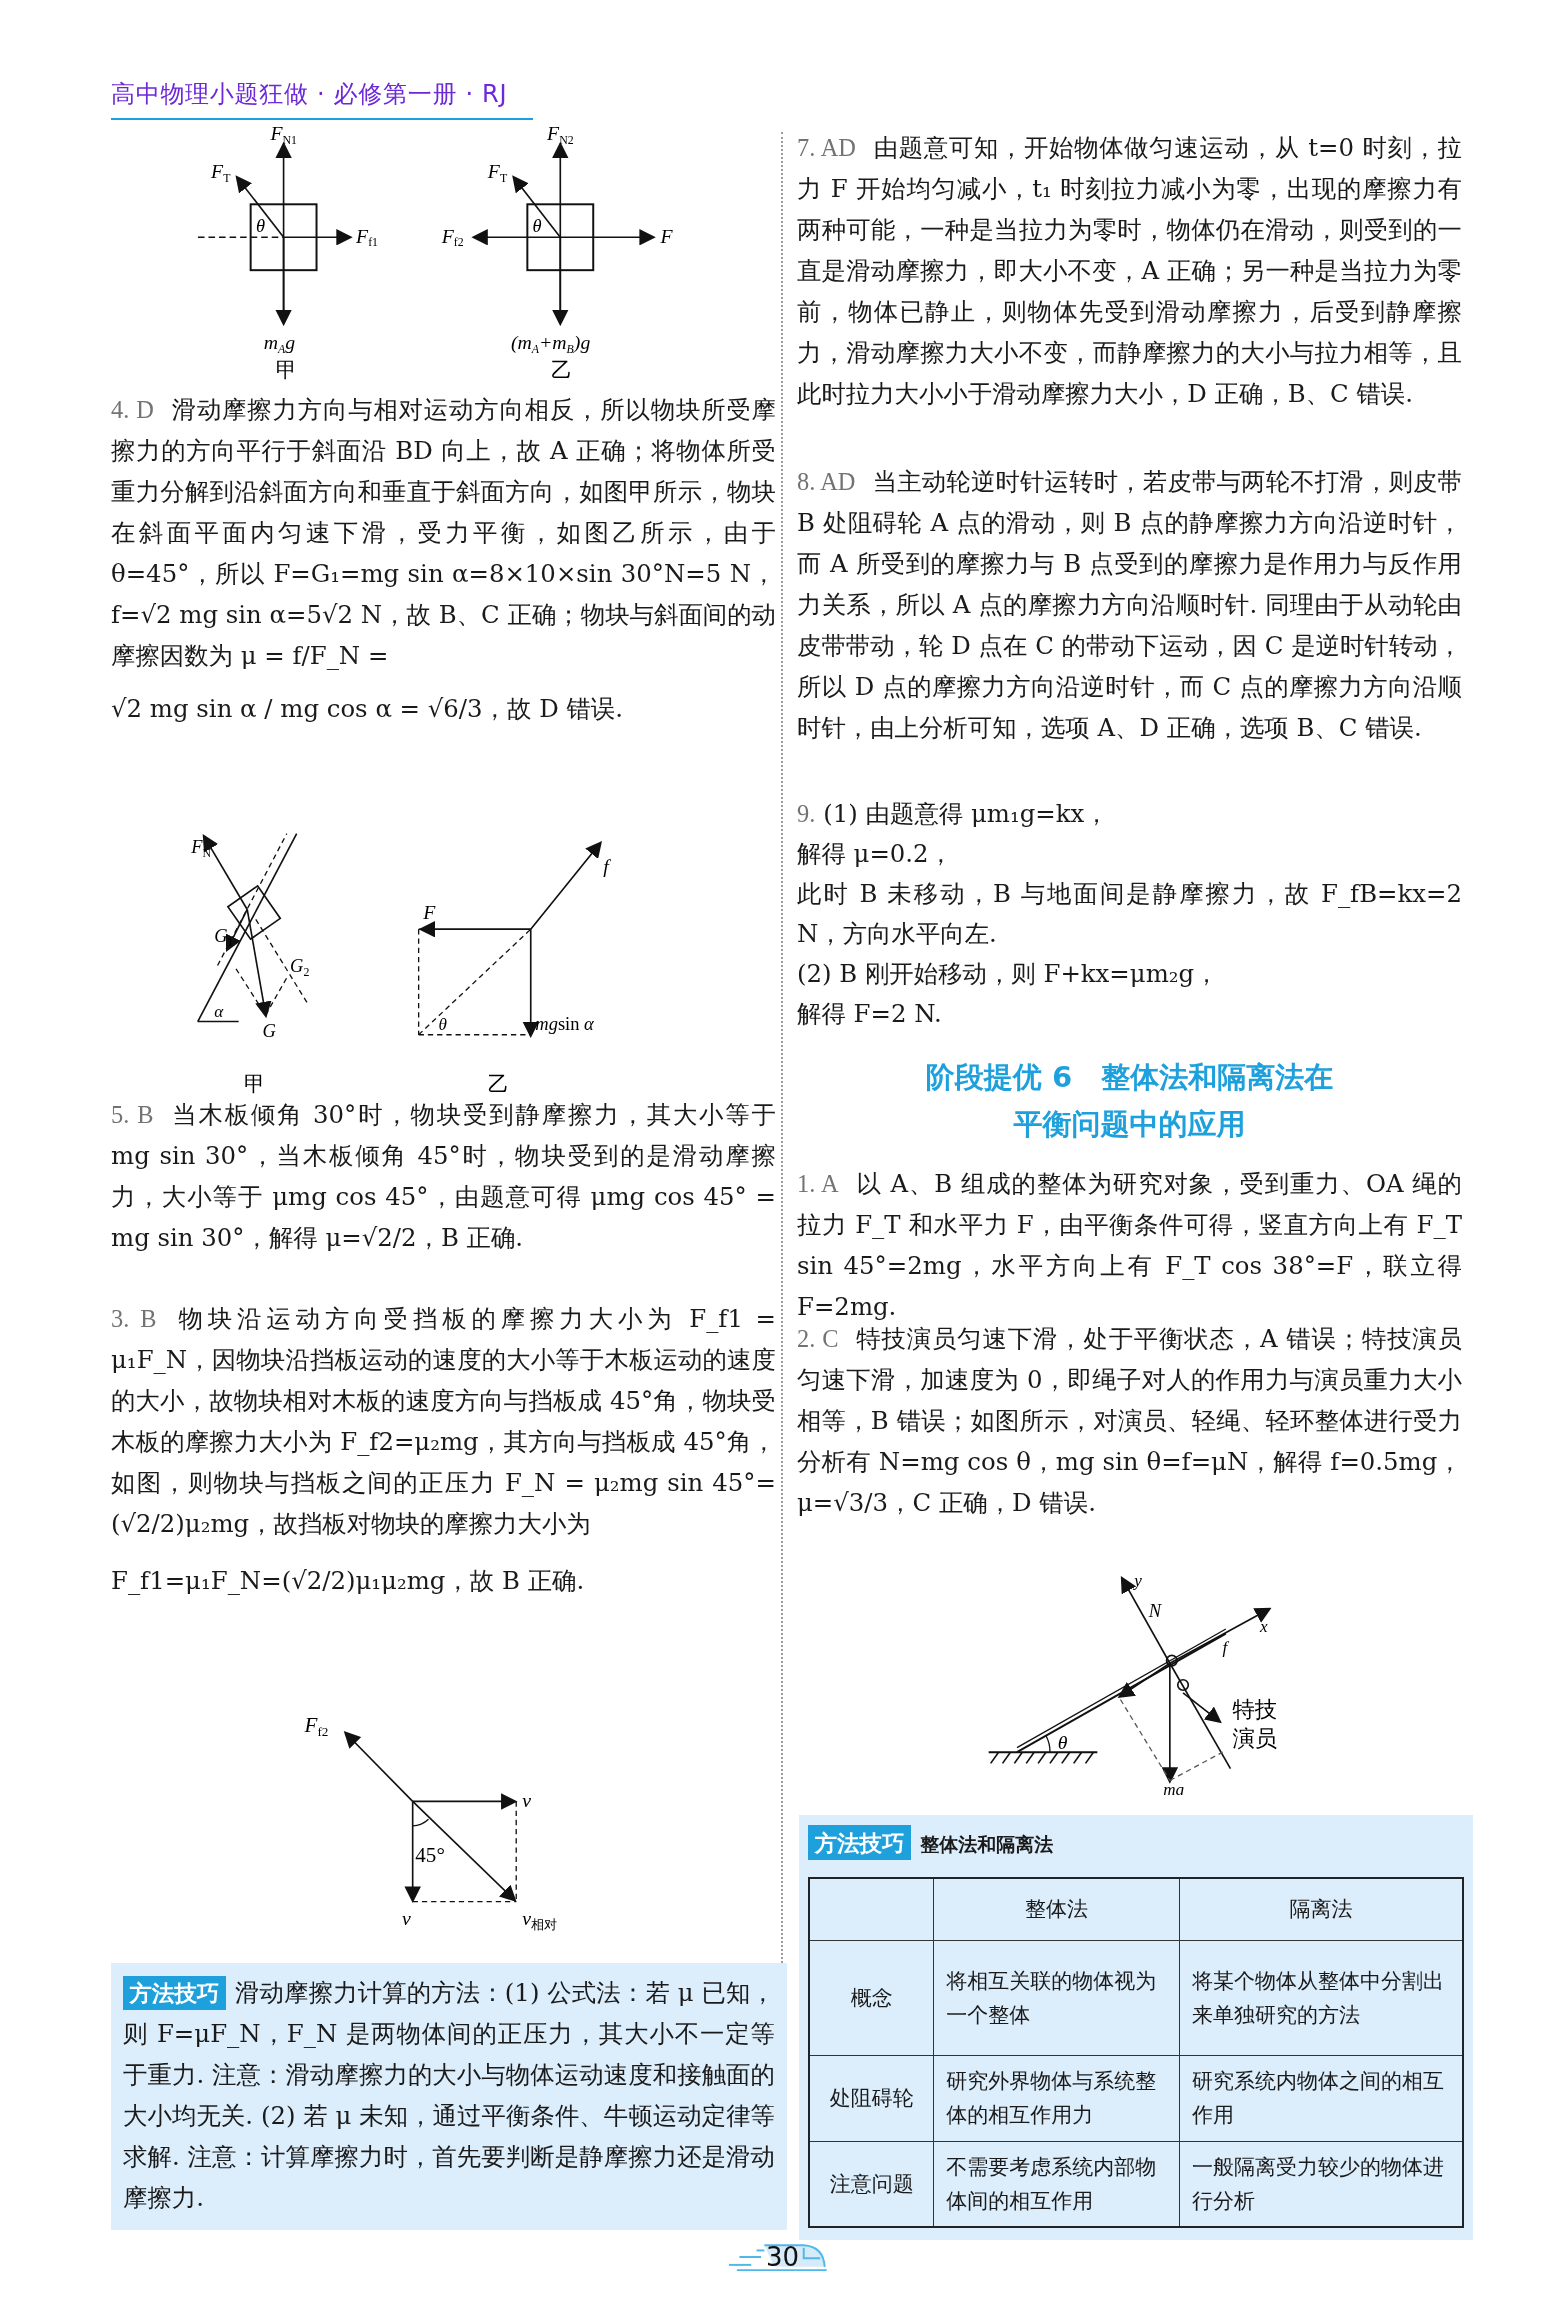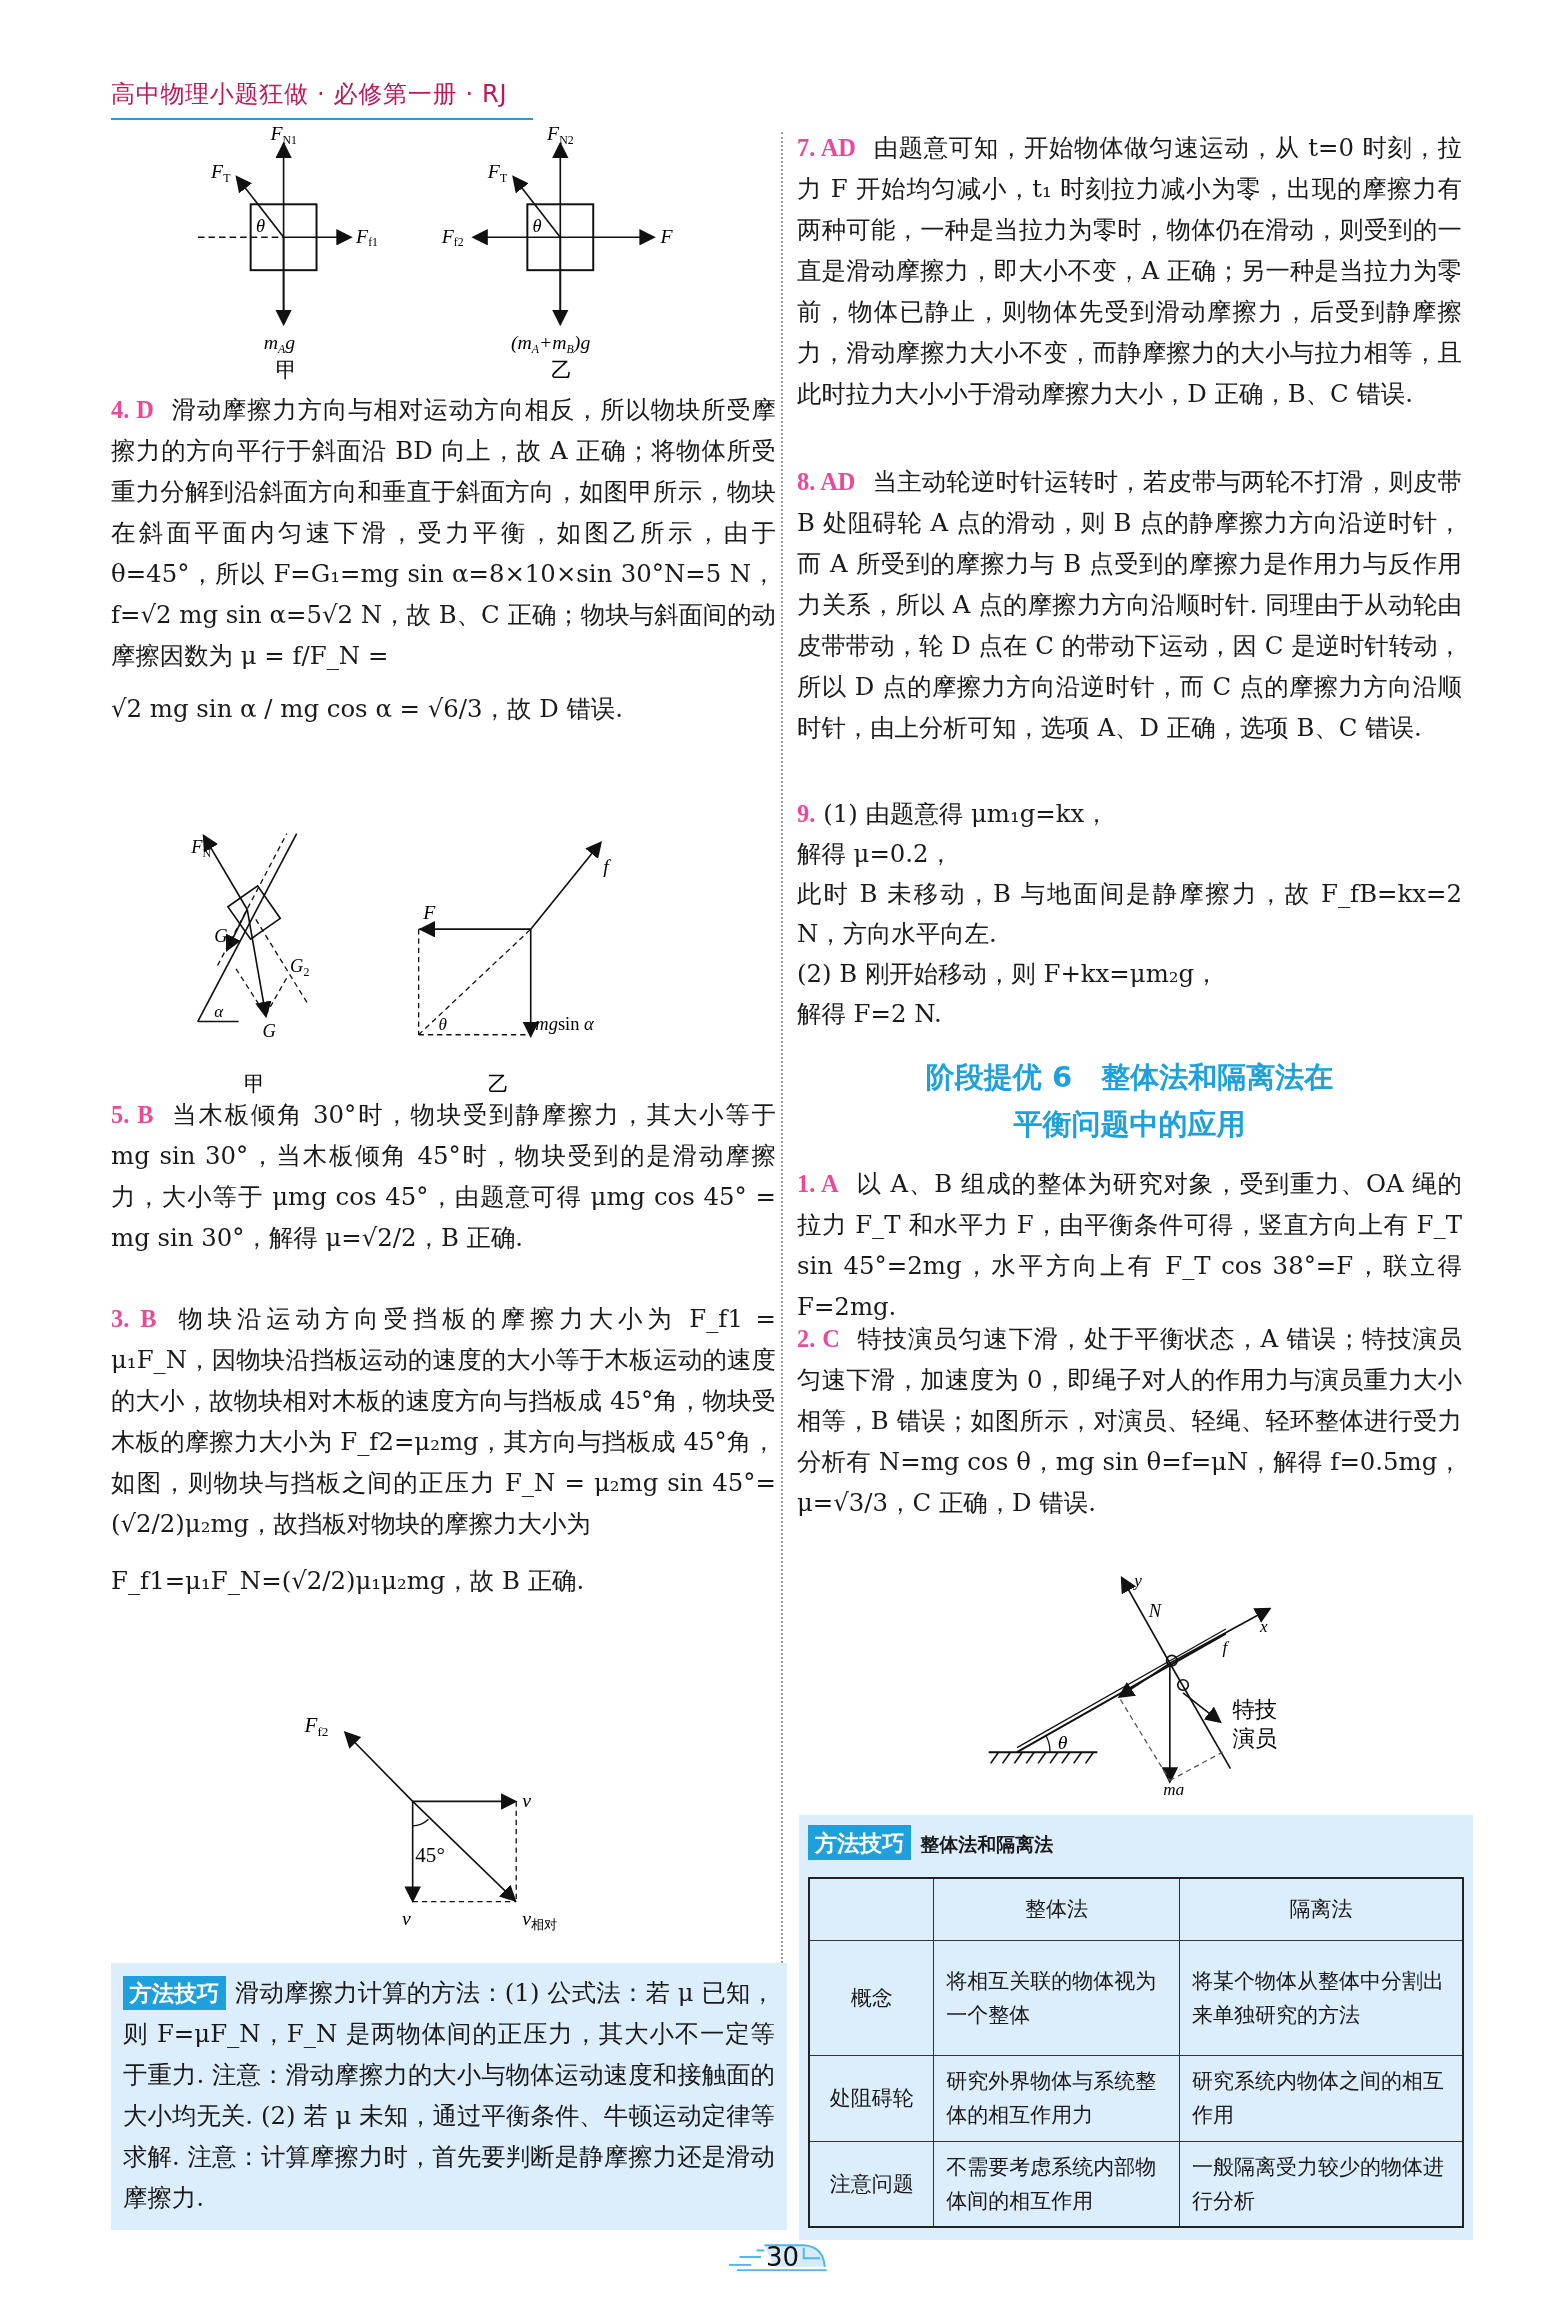--- a/index.html
+++ b/index.html
@@ -1,26 +1,26 @@
 <!DOCTYPE html>
 <html style="font-size:10.5px"><head>
 <meta charset="utf-8">
 <style>
   html, body { margin:0; padding:0; background:#ffffff; }
   body { width:1564px; height:2319px; position:relative; overflow:hidden;
          font-family:"DejaVu Serif","Liberation Serif",serif; color:#1a1a1a; }
   .header { position:absolute; left:111px; top:78px; width:409px; }
-  .header-title { font-family:"DejaVu Sans","Liberation Sans",sans-serif; color:#be185d;
+  .header-title { font-family:"DejaVu Sans","Liberation Sans",sans-serif; color:#6d28d9;
                   font-size:24px; letter-spacing:0.7px; white-space:nowrap; }
   .header-rule { height:2px; background:#1ea0dc; margin-top:8px; width:422px; }
   .divider { position:absolute; left:781px; top:132px; height:2075px; border-left:2px dotted #9a9a9a; }
   .col { position:absolute; width:665px; font-size:24.4px; line-height:41px; text-align:justify; }
   .col-left { left:111px; }
   .col-right { left:797px; }
-  .qnum { color:#ec4899; font-weight:bold; font-family:"Liberation Serif","DejaVu Serif",serif; margin-right:17px; }
+  .qnum { color:#737373; font-weight:normal; font-family:"Liberation Serif","DejaVu Serif",serif; margin-right:17px; }
   .para { margin:0; }
   .section-title { color:#1ea0dc; font-family:"DejaVu Sans","Liberation Sans",sans-serif;
                    font-weight:bold; text-align:center; font-size:29px; line-height:47px; margin:13px 0 16px 0; }
   .tip { background:#dcedfb; padding:9.2px 12px 12px 12px; }
   .tip-badge { display:inline-block; background:#1ea0dc; color:#fff; font-family:"DejaVu Sans","Liberation Sans",sans-serif;
                font-weight:bold; font-size:22.4px; line-height:32px; padding:1.3px 6.6px; margin-right:9.2px; }
   .tip-text { font-family:"DejaVu Serif","Liberation Serif",serif; }
   .tip-heading { font-family:"DejaVu Sans","Liberation Sans",sans-serif; font-weight:bold; font-size:19px; }
   table.cmp { width:100%; border-collapse:collapse; margin-top:12px; border:2.6px solid #222; font-size:21px; line-height:34px; }
   table.cmp td, table.cmp th { border:1.3px solid #333; padding:8px 12px; vertical-align:middle; font-weight:normal; text-align:left; }

